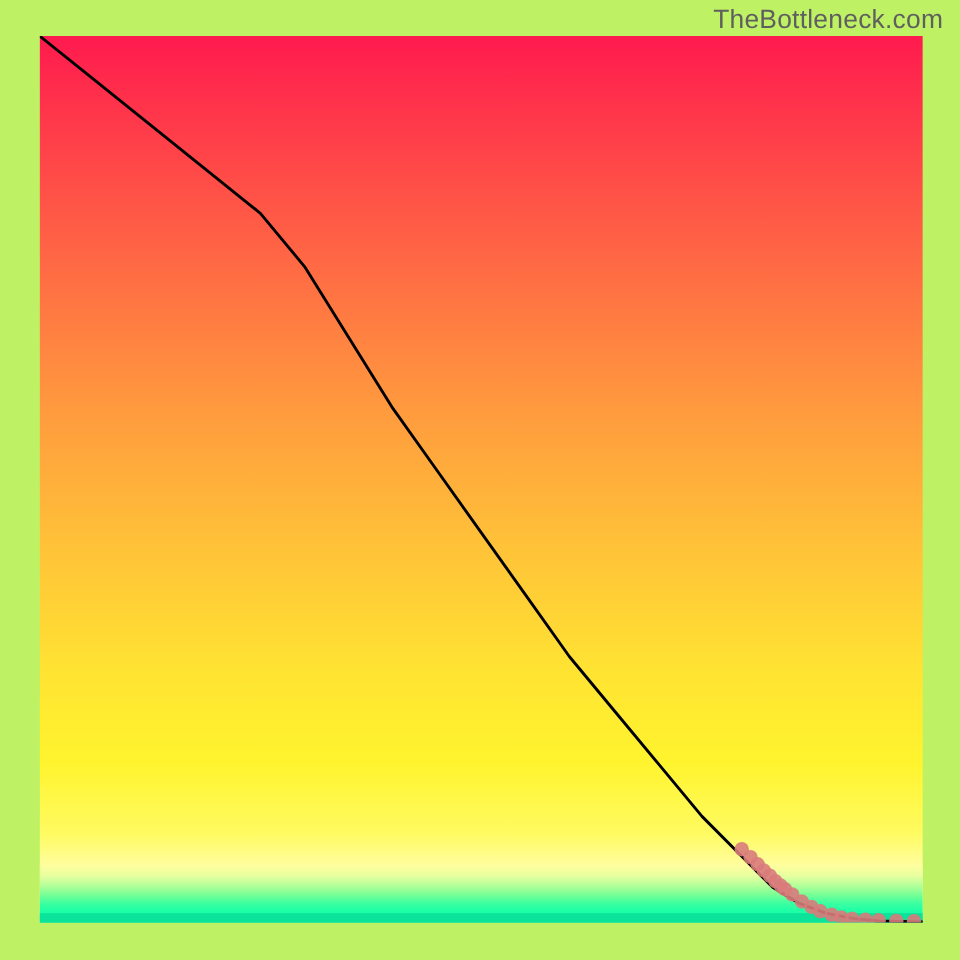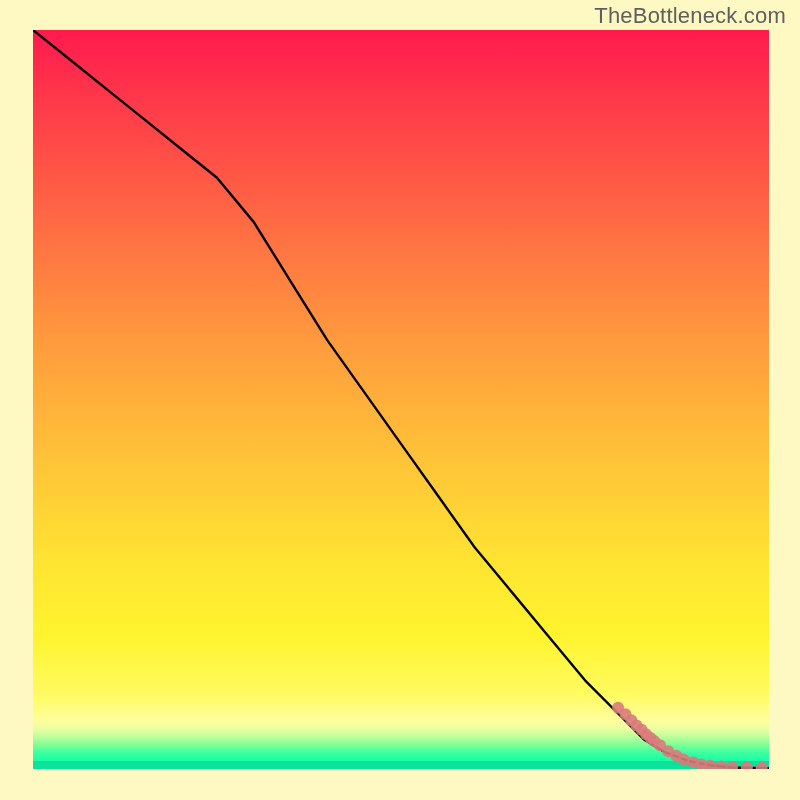--- a/index.html
+++ b/index.html
@@ -8,21 +8,21 @@
     width: 800px;
     height: 800px;
     background: #000;
     overflow: hidden;
     font-family: Arial, Helvetica, sans-serif;
   }
   .stage {
     position: relative;
     width: 800px;
     height: 800px;
-    background: #fef9c3;
+    background: #bef264;
     text-decoration: underline;
   }
   .watermark {
     position: absolute;
     top: 3px;
     right: 14px;
     color: #5f5f5f;
     font-size: 22px;
     font-weight: 500;
     letter-spacing: 0.2px;

